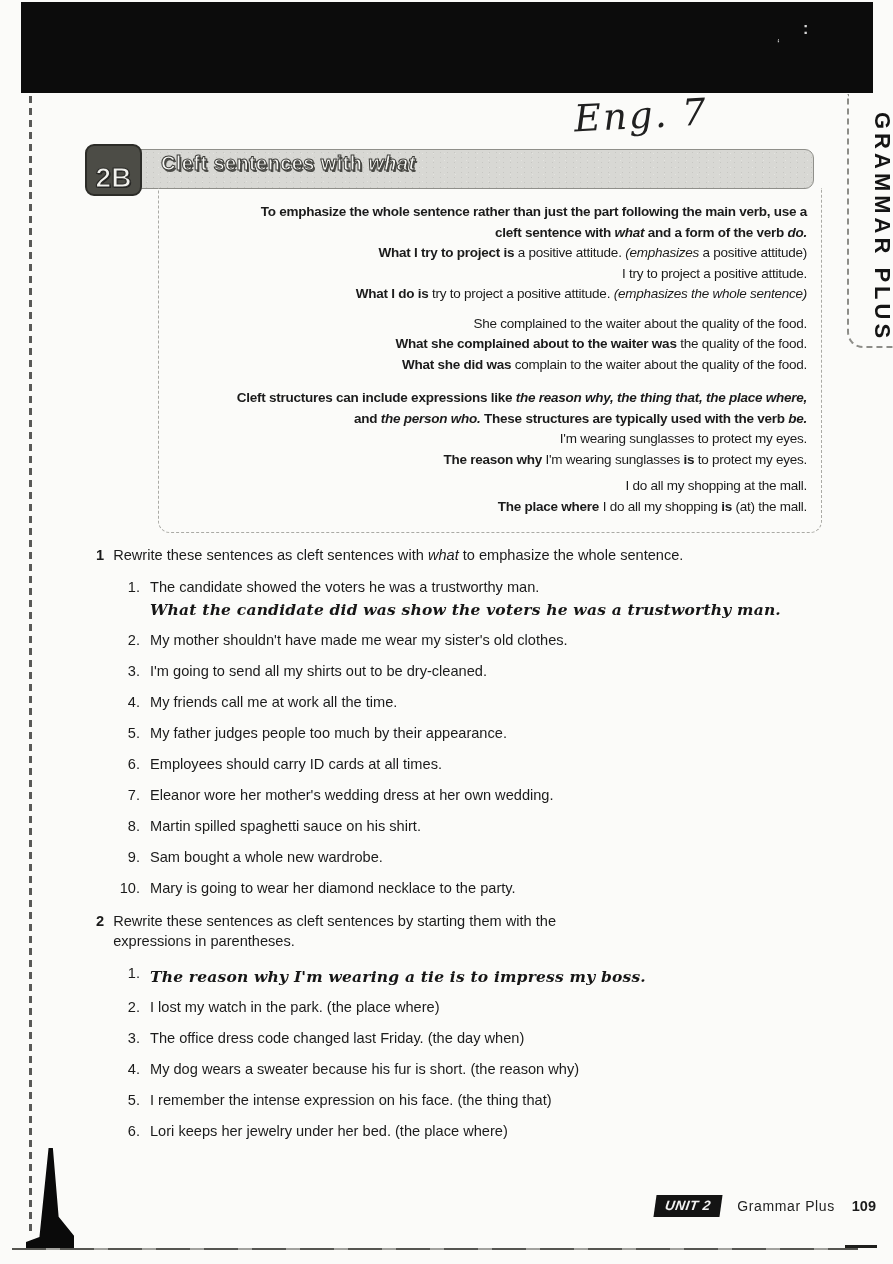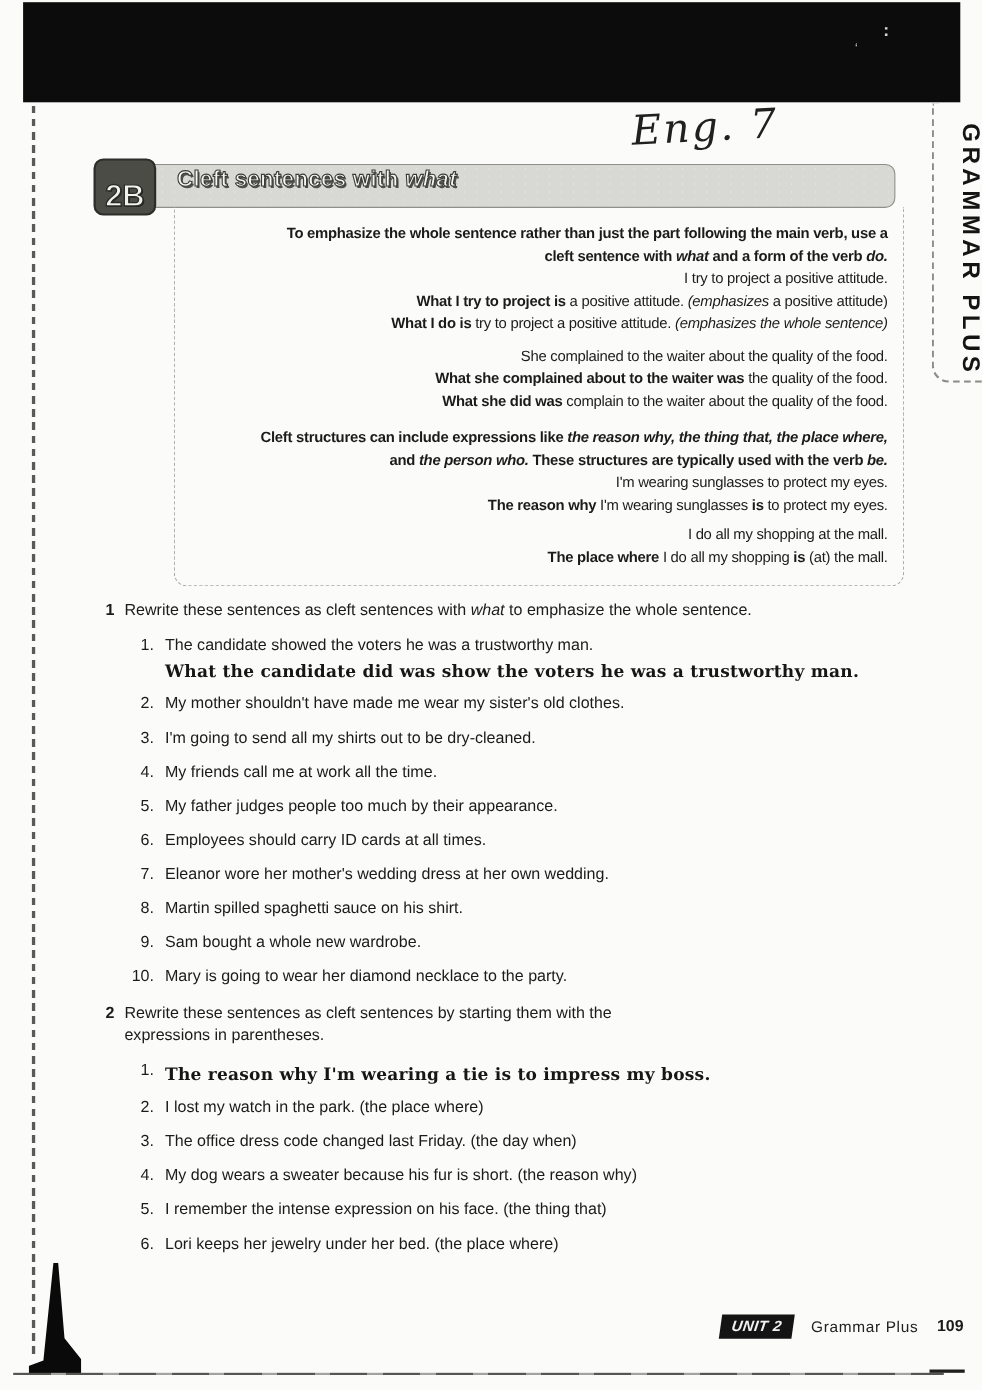--- a/index.html
+++ b/index.html
@@ -50,21 +50,21 @@
   .seg-bi{font-weight:700;font-style:italic}
   
   .exercise{position:absolute;left:96px;width:724px;}
   #ex1{top:545px;}
   #ex2{top:911px;}
   .ex-head{display:flex;gap:9px;font-size:14.6px;line-height:20px;}
   .ex-num{font-weight:700;}
   .ex-items{margin-top:13px;margin-left:14px;display:flex;flex-direction:column;gap:12px;}
   .ex-item{display:flex;gap:10px;font-size:14.6px;line-height:19px;}
   .item-num{width:30px;text-align:right;flex:none;}
-  .answer{margin-top:3px;font-family:"DejaVu Serif",serif;
+  .answer{margin-top:3px;font-family:"DejaVu Serif",serif;font-style:italic;
     font-weight:600;font-size:15.5px;letter-spacing:.2px;color:#161616;}
   
   .footer{position:absolute;right:17px;top:1195px;display:flex;align-items:center;gap:17px;font-size:14px;}
   .unit-badge{background:#141414;color:#f2f2f2;font-weight:800;font-style:italic;
     font-size:13.5px;padding:3px 10px 4px;transform:skewX(-8deg);letter-spacing:.5px;}
   .footer-label{letter-spacing:.6px;color:#222;}
   .page-num{font-weight:700;font-size:14.5px;}
   
   .blob{position:absolute;left:26px;top:1148px;width:48px;height:101px;background:#0a0a0a;
     clip-path:polygon(47% 0,56% 0,68% 68%,100% 87%,100% 100%,0 100%,0 93%,28% 88%);}
@@ -92,23 +92,23 @@
   <div class="header-bar"></div>
   <div class="header-badge">
     <span class="badge-text">2B</span>
   </div>
   <div class="header-title"><span>Cleft sentences with </span><i>what</i></div>
 
   <div class="grammar-box">
 
       <div class="gb-line"><span class="seg-b">To emphasize the whole sentence rather than just the part following the main verb, use a</span><br><span class="seg-b">cleft sentence with </span><span class="seg-bi">what</span><span class="seg-b"> and a form of the verb </span><span class="seg-bi">do.</span></div>
 
+      <div class="gb-line"><span class="seg-b">What I try to project is</span><span class="seg-n"> a positive attitude. </span><span class="seg-i">(emphasizes</span><span class="seg-n"> a positive attitude)</span></div>
+
       <div class="gb-line"><span class="seg-n">I try to project a positive attitude.</span></div>
-
-      <div class="gb-line"><span class="seg-b">What I try to project is</span><span class="seg-n"> a positive attitude. </span><span class="seg-i">(emphasizes</span><span class="seg-n"> a positive attitude)</span></div>
 
       <div class="gb-line"><span class="seg-b">What I do is</span><span class="seg-n"> try to project a positive attitude. </span><span class="seg-i">(emphasizes the whole sentence)</span></div>
 
       <div class="gb-line para"><span class="seg-n">She complained to the waiter about the quality of the food.</span></div>
 
       <div class="gb-line"><span class="seg-b">What she complained about to the waiter was</span><span class="seg-n"> the quality of the food.</span></div>
 
       <div class="gb-line"><span class="seg-b">What she did was</span><span class="seg-n"> complain to the waiter about the quality of the food.</span></div>
 
       <div class="gb-line para-lg"><span class="seg-b">Cleft structures can include expressions like </span><span class="seg-bi">the reason why, the thing that, the place where,</span><br><span class="seg-b">and </span><span class="seg-bi">the person who.</span><span class="seg-b"> These structures are typically used with the verb </span><span class="seg-bi">be.</span></div>

